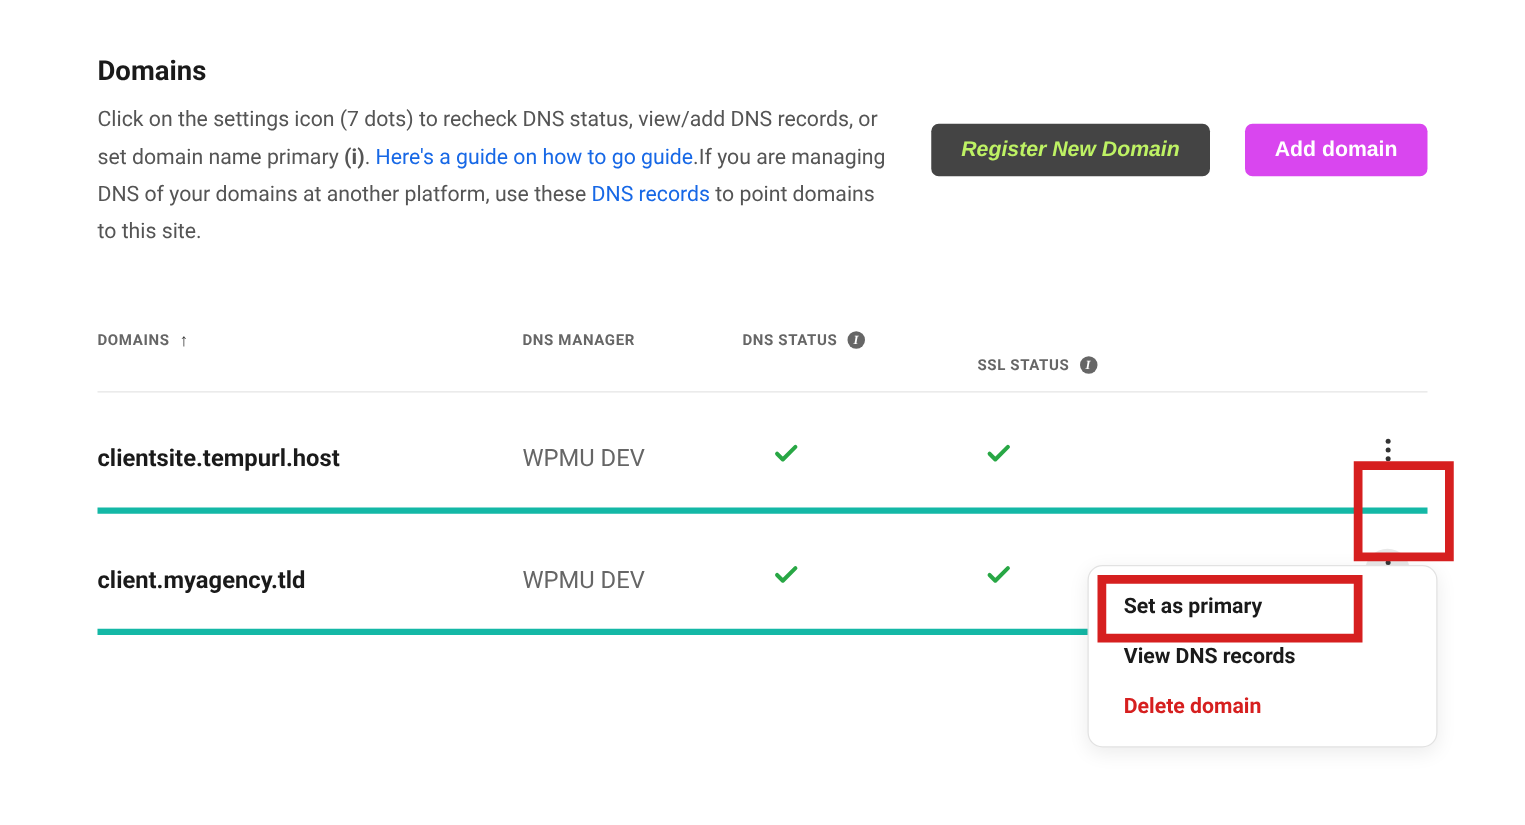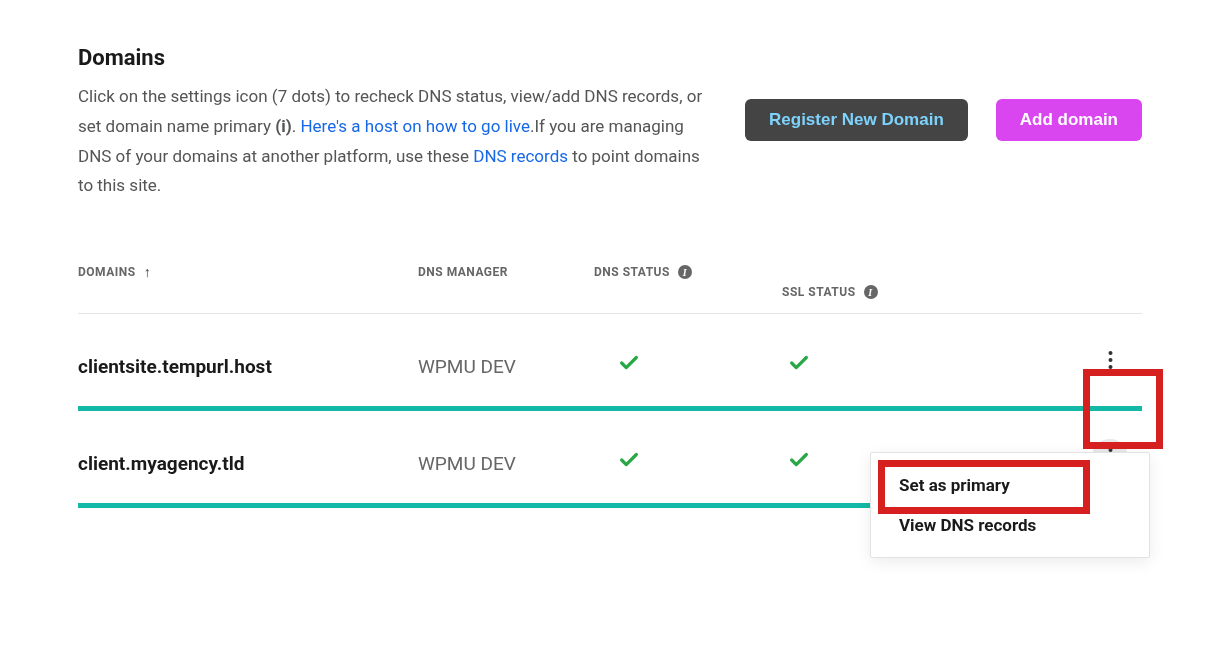--- a/index.html
+++ b/index.html
@@ -57,21 +57,22 @@
       height: 42px;
       border-radius: 6px;
       font-size: 17px;
       font-weight: 600;
       cursor: pointer;
       border: none;
       white-space: nowrap;
     }
     .btn-dark {
       background: #444444;
-      color: #7dd3fc;
+      color: #bef264;
+      font-style: italic;
     }
     .btn-blue {
       background: #d946ef;
       color: #fff;
     }
     .table {
       width: 100%;
     }
     .table-head {
       display: flex;
@@ -173,21 +174,21 @@
       width: 80px;
       height: 80px;
     }
     .dropdown {
       position: absolute;
       top: 452px;
       left: 870px;
       width: 280px;
       background: #fff;
       border: 1px solid #e2e2e2;
-      border-radius: 2px;
+      border-radius: 12px;
       box-shadow: 0 4px 16px rgba(0,0,0,0.08);
       padding: 12px 0;
     }
     .dropdown-item {
       padding: 10px 28px;
       font-size: 17px;
       font-weight: 700;
       color: #1a1a1a;
       cursor: pointer;
     }
@@ -201,21 +202,21 @@
       height: 54px;
     }
   </style>
 </head>
 <body>
 
 <div class="header-row">
   <div class="header-left">
     <h2 class="title">Domains</h2>
     <p class="description">
-      <span>Click on the settings icon (7 dots) to recheck DNS status, view/add DNS records, or set domain name primary </span><span class="bold">(i)</span><span>. </span><span class="link">Here's a host on how to go live</span><span>.If you are managing DNS of your domains at another platform, use these </span><span class="link">DNS records</span><span> to point domains to this site.</span>
+      <span>Click on the settings icon (7 dots) to recheck DNS status, view/add DNS records, or set domain name primary </span><span class="bold">(i)</span><span>. </span><span class="link">Here's a guide on how to go guide</span><span>.If you are managing DNS of your domains at another platform, use these </span><span class="link">DNS records</span><span> to point domains to this site.</span>
     </p>
   </div>
   <div class="header-right">
     <button class="btn btn-dark">Register New Domain</button>
     <button class="btn btn-blue">Add domain</button>
   </div>
 </div>
 
 <div class="table">
   <div class="table-head">
@@ -282,16 +283,17 @@
             <circle cx="2.5" cy="17" r="2"></circle>
           </svg>
       </button>
     </div>
   </div>
 </div>
 
 <div class="dropdown">
   <div class="dropdown-item">Set as primary</div>
   <div class="dropdown-item">View DNS records</div>
+  <div class="dropdown-item danger">Delete domain</div>
 </div>
 
 <div class="highlight-box highlight-more"></div>
 <div class="highlight-box highlight-primary"></div>
 
 </body></html>

